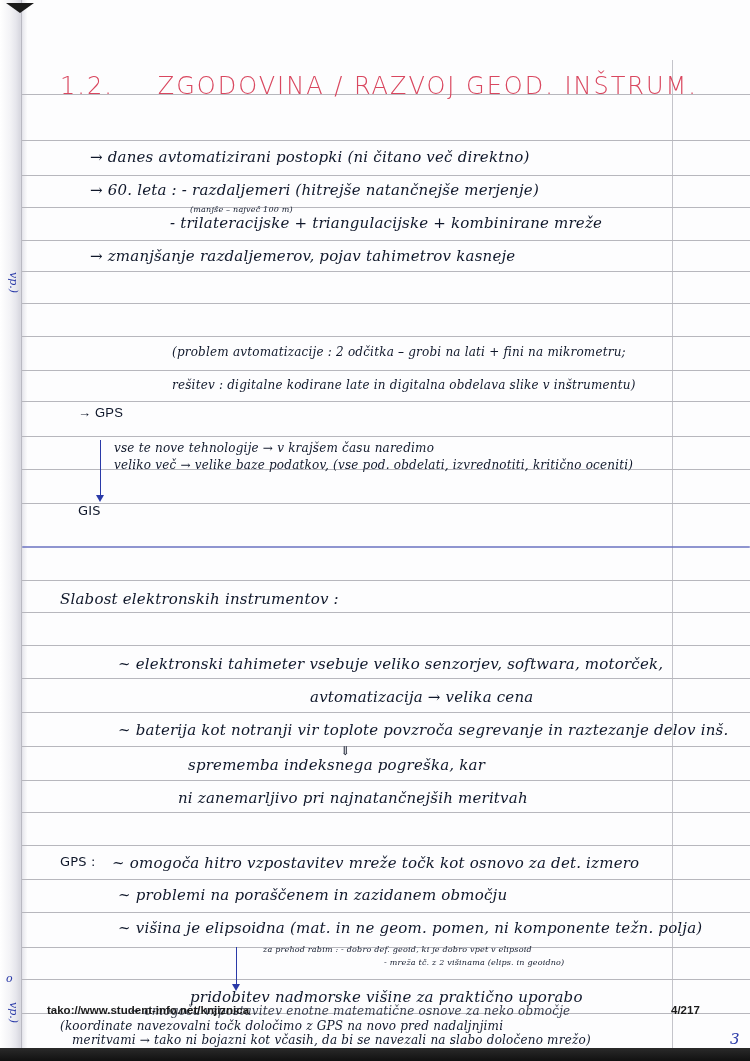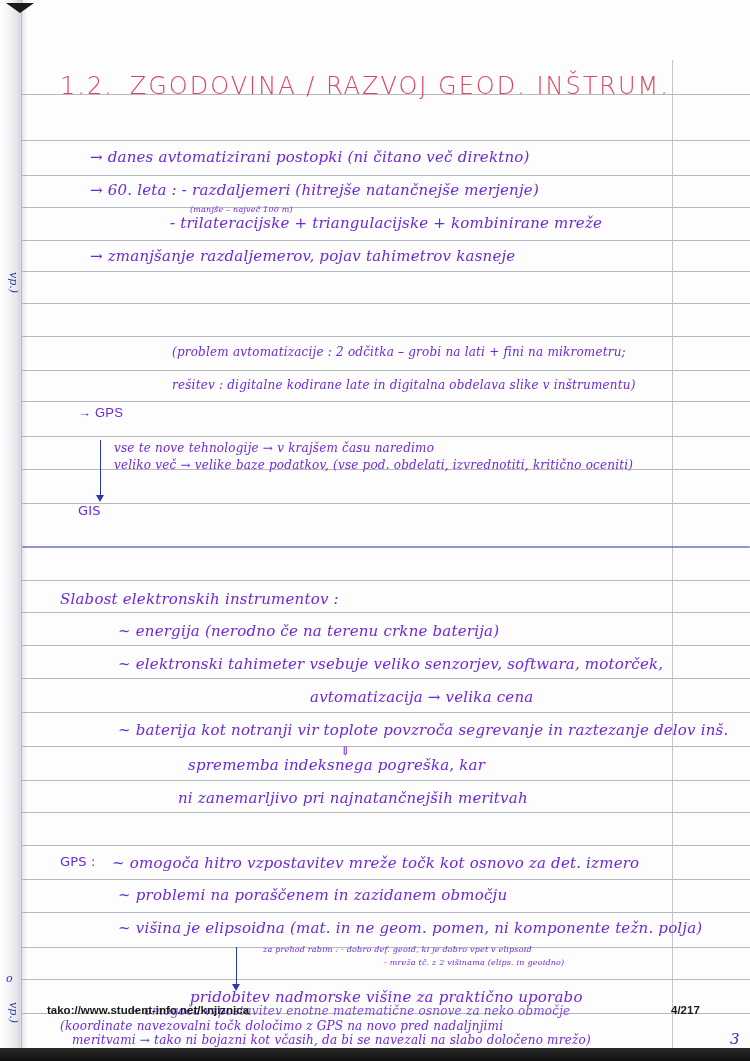--- a/index.html
+++ b/index.html
@@ -24,32 +24,32 @@
       border-left: 14px solid transparent; border-right: 14px solid transparent;
       border-top: 10px solid #1a1a1a;
     }
     .rule {
       position: absolute; left: 22px; width: 728px; height: 1px; background: #b7b7bd;
     }
     .margin-line {
       position: absolute; left: 672px; top: 60px; width: 1px; height: 1000px; background: #c4c4ca;
     }
     .hw {
-      position: absolute; white-space: nowrap; color: #6d28d9;
+      position: absolute; white-space: nowrap; color: #0f172a;
       font-family: "DejaVu Serif", serif; font-style: italic;
       font-size: 15px; letter-spacing: 0.2px;
     }
     .hw.small { font-size: 12px; }
     .hw.tiny { font-size: 8px; margin-left: 8px; }
     .title {
       position: absolute; left: 60px; top: 72px; white-space: nowrap;
       color: #d9475f; font-family: "DejaVu Sans", sans-serif;
       font-size: 24px; letter-spacing: 2px; font-weight: 300;
     }
-    .title .num { margin-right: 16px; }
+    .title .num { margin-right: 44px; }
     .arrow-v {
       position: absolute; width: 1px; background: #2a3aa8;
     }
     .arrow-v::after {
       content: ""; position: absolute; left: -4px; bottom: -2px;
       border-left: 4.5px solid transparent; border-right: 4.5px solid transparent;
       border-top: 7px solid #2a3aa8;
     }
     .sep-line {
       position: absolute; left: 22px; top: 546px; width: 728px; height: 2px;
@@ -128,21 +128,20 @@
   <div class="hw small" style="left:172px; top:345px">(problem avtomatizacije : 2 odčitka – grobi na lati + fini na mikrometru;</div>
   <div class="hw small" style="left:172px; top:378px">rešitev : digitalne kodirane late in digitalna obdelava slike v inštrumentu)</div>
   <div class="hw" style="left:78px; top:405px; font-style:normal; font-family:Liberation Sans, sans-serif; font-size:13px;">→ GPS</div>
 
   <div class="arrow-v" style="left:100px; top:440px; height:60px"></div>
   <div class="hw small" style="left:114px; top:441px">vse te nove tehnologije → v krajšem času naredimo</div>
   <div class="hw small" style="left:114px; top:458px">veliko več → velike baze podatkov, (vse pod. obdelati, izvrednotiti, kritično oceniti)</div>
   <div class="hw" style="left:78px; top:503px; font-style:normal; font-family:'DejaVu Sans', sans-serif; font-size:13px;">GIS</div>
 
   <div class="hw" style="left:60px; top:590px">Slabost elektronskih instrumentov :</div>
-  <div class="hw" style="left:118px; top:622px">~ energija (nerodno če na terenu crkne baterija)</div>
   <div class="hw" style="left:118px; top:655px">~ elektronski tahimeter vsebuje veliko senzorjev, softwara, motorček,</div>
   <div class="hw" style="left:310px; top:688px">avtomatizacija → velika cena</div>
   <div class="hw" style="left:118px; top:721px">~ baterija kot notranji vir toplote povzroča segrevanje in raztezanje delov inš.</div>
   <div class="hw small" style="left:340px; top:744px">⇓</div>
   <div class="hw" style="left:188px; top:756px">sprememba indeksnega pogreška, kar</div>
   <div class="hw" style="left:178px; top:789px">ni zanemarljivo pri najnatančnejših meritvah</div>
 
   <div class="hw" style="left:60px; top:854px; font-style:normal; font-family:'DejaVu Sans', sans-serif; font-size:13px;">GPS :</div>
   <div class="hw" style="left:112px; top:854px">~ omogoča hitro vzpostavitev mreže točk kot osnovo za det. izmero</div>
   <div class="hw" style="left:118px; top:886px">~ problemi na poraščenem in zazidanem območju</div>

